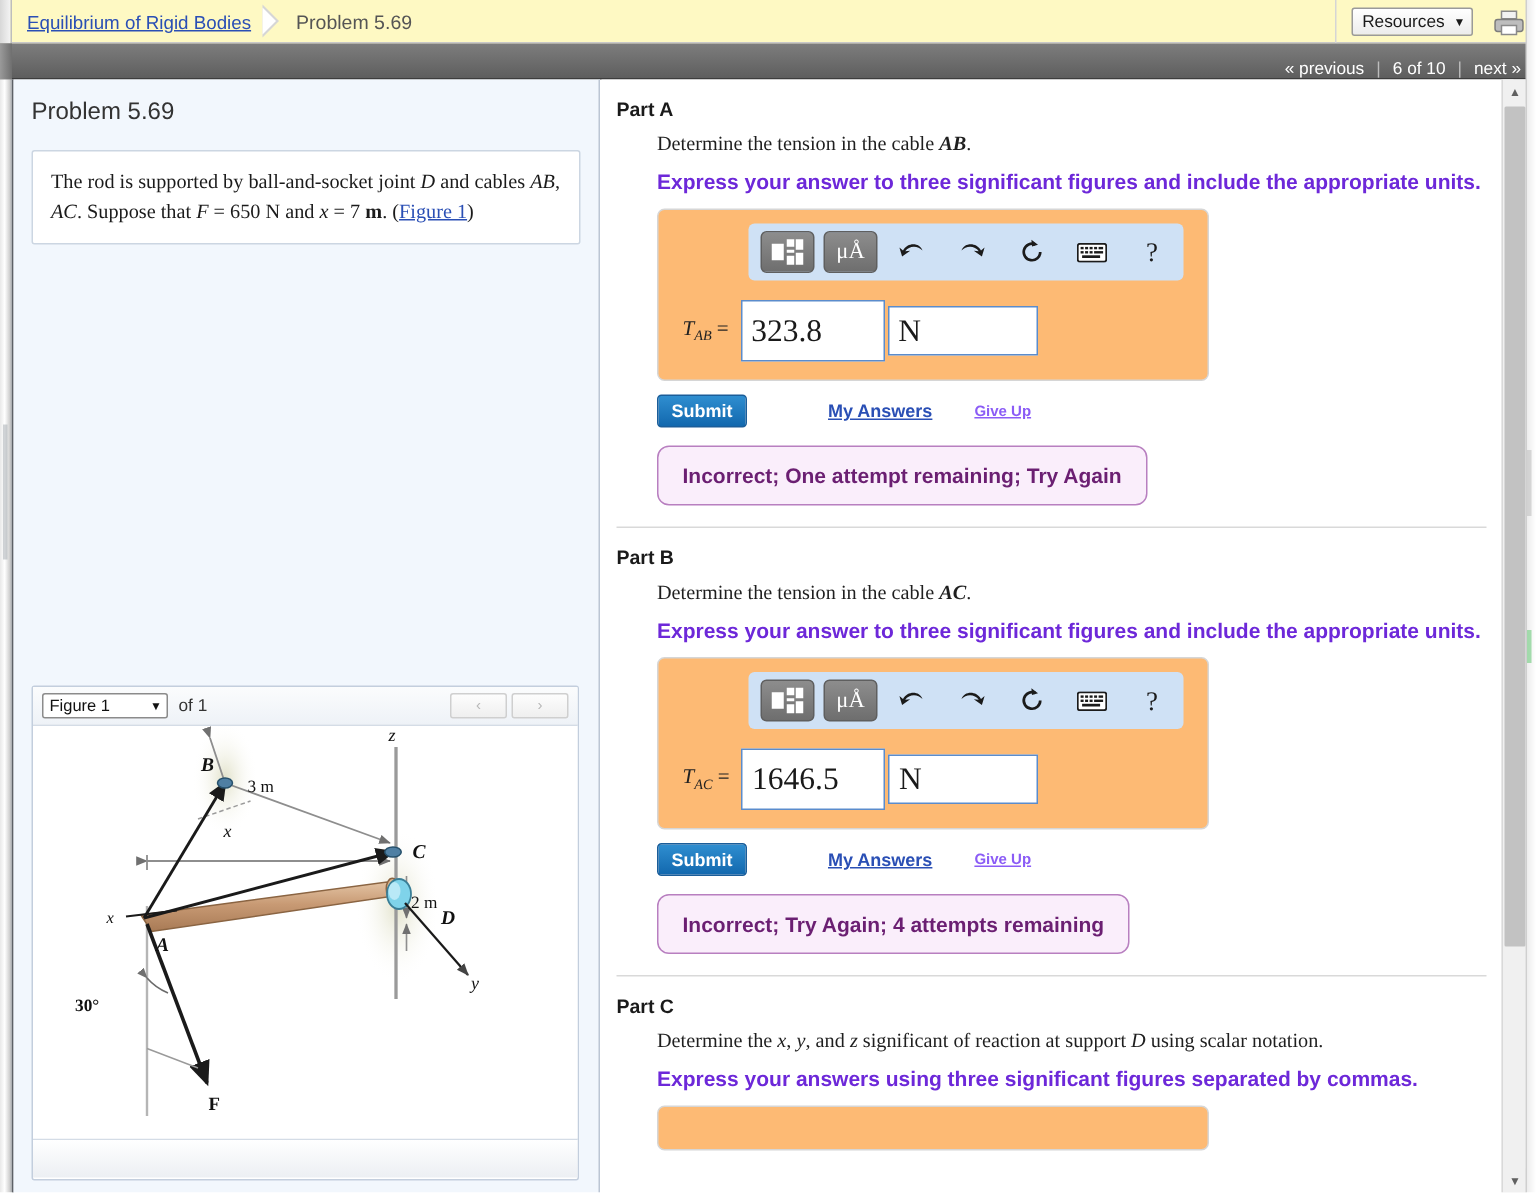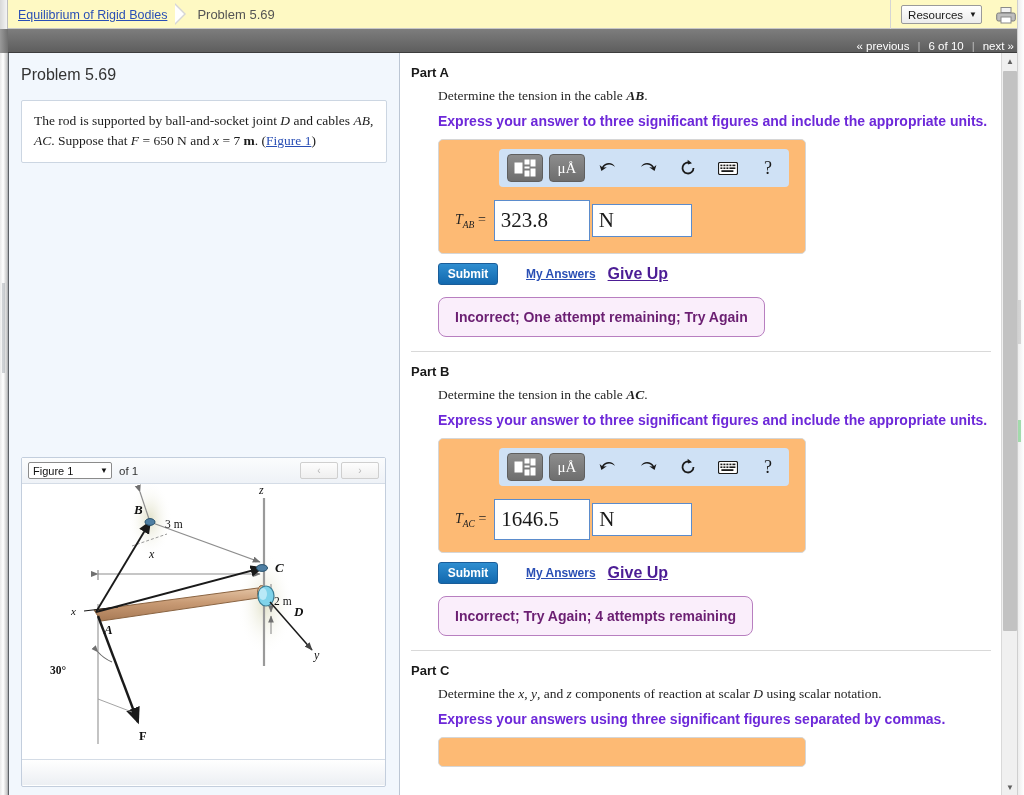--- a/index.html
+++ b/index.html
@@ -214,23 +214,23 @@
   }
 
   .submit-row { display: flex; align-items: center; margin-top: 9px; }
   .submit-btn {
     width: 60px; height: 22px; border: 1px solid #1a5d99; border-radius: 3px;
     background: linear-gradient(to bottom,#2f8ed0,#1268ae);
     color: #ffffff; font-size: 12px; font-weight: bold; cursor: pointer;
     display: flex; align-items: center; justify-content: center;
   }
   .link-answers { color: #2a4fb5; text-decoration: underline; font-size: 12px;
+    margin-left: 54px; cursor: pointer; font-weight: bold; }
+  .link-giveup { color: #8b5cf6; text-decoration: underline; font-size: 10px;
     margin-left: 28px; cursor: pointer; font-weight: bold; }
-  .link-giveup { color: #4c1d95; text-decoration: underline; font-size: 16px;
-    margin-left: 12px; cursor: pointer; font-weight: bold; }
 
   .feedback {
     margin-top: 12px; display: inline-block;
     border: 1px solid #b87fc0; border-radius: 8px;
     background: #faeefb; color: #6b1f72;
     font-size: 14px; font-weight: bold;
     padding: 11px 16px;
   }
 
   
@@ -563,21 +563,21 @@
           <div style="height:14px"></div>
         </div>
       </div>
 
       <div class="part-rule"></div>
 
       <div class="part">
         <div class="part-title">Part C</div>
         <div class="part-body">
           <div class="q-line">
-            <span>Determine the </span><span class="mi">x</span><span>, </span><span class="mi">y</span><span>, and </span><span class="mi">z</span><span> components of reaction at scalar </span><span class="mi">D</span><span> using scalar notation.</span>
+            <span>Determine the </span><span class="mi">x</span><span>, </span><span class="mi">y</span><span>, and </span><span class="mi">z</span><span> significant of reaction at support </span><span class="mi">D</span><span> using scalar notation.</span>
           </div>
           <div class="q-bold">Express your answers using three significant figures separated by commas.</div>
           <div class="ans-box" style="height:30px"></div>
         </div>
       </div>
 
     </div>
 
   </div>
 

